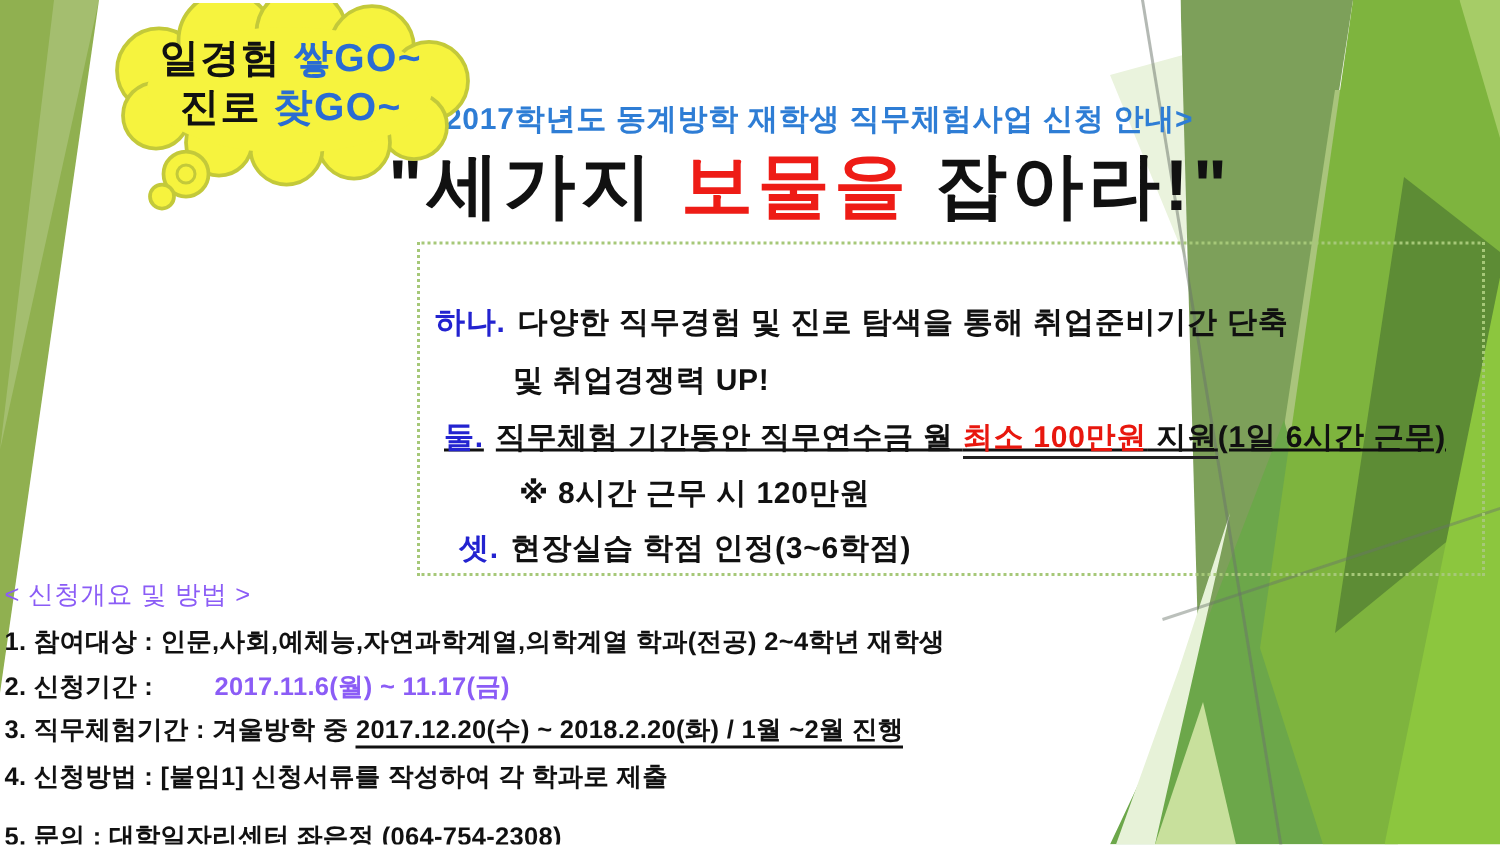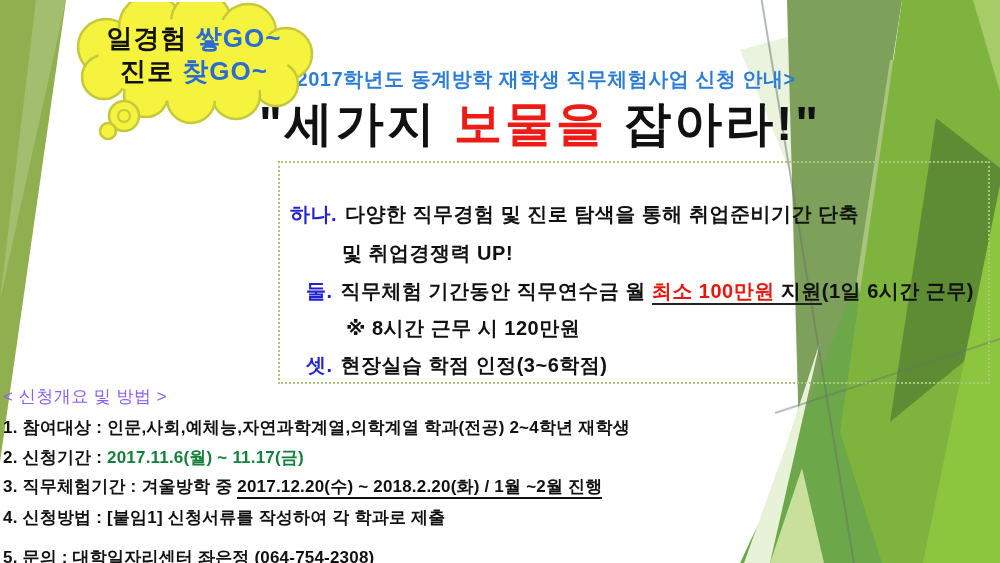--- a/index.html
+++ b/index.html
@@ -49,32 +49,32 @@
 
   
   .tbox{left:278px;top:161px;width:712px;height:223px;border:2px dotted #a6c878;
     box-sizing:border-box;z-index:2;}
   .tbox-heading{left:10px;top:6px;font-size:21px;font-weight:bold;color:#e4261d;
     letter-spacing:1px;white-space:nowrap;}
   .titem{font-size:20px;font-weight:bold;white-space:nowrap;letter-spacing:.5px;}
   .titem .num{color:#2323d0;margin-right:8px;}
   .row1{left:10px;top:38px;}
   .row1c{left:62px;top:77px;}
-  .row2{left:26px;top:115px;}
+  .row2{left:16px;top:115px;text-decoration:underline;}
   .row2n{left:66px;top:152px;}
   .row3{left:26px;top:189px;}
   .uline{border-bottom:2px solid #222;padding-bottom:1px;}
   .red-hl{color:#e8170e;}
 
   
   .app-heading{left:3px;top:385px;font-size:17px;font-weight:normal;color:#8b5cf6;
     letter-spacing:.5px;white-space:nowrap;z-index:2;}
   .app-item{left:3px;font-size:17px;font-weight:bold;white-space:nowrap;z-index:2;letter-spacing:.2px;}
   .ai1{top:416px;} .ai2{top:446px;} .ai3{top:475px;} .ai4{top:506px;} .ai5{top:546px;}
-  .date-red{color:#15803d;}
+  .date-red{color:#8b5cf6;margin-left:36px;}
   .uline2{border-bottom:2px solid #111;padding-bottom:1px;}
 </style>
 </head>
 <body>
 
 <div class="abs left-wedge">
   <div class="left-wedge-hl"></div>
 </div>
 
 <div class="abs right-deco">

